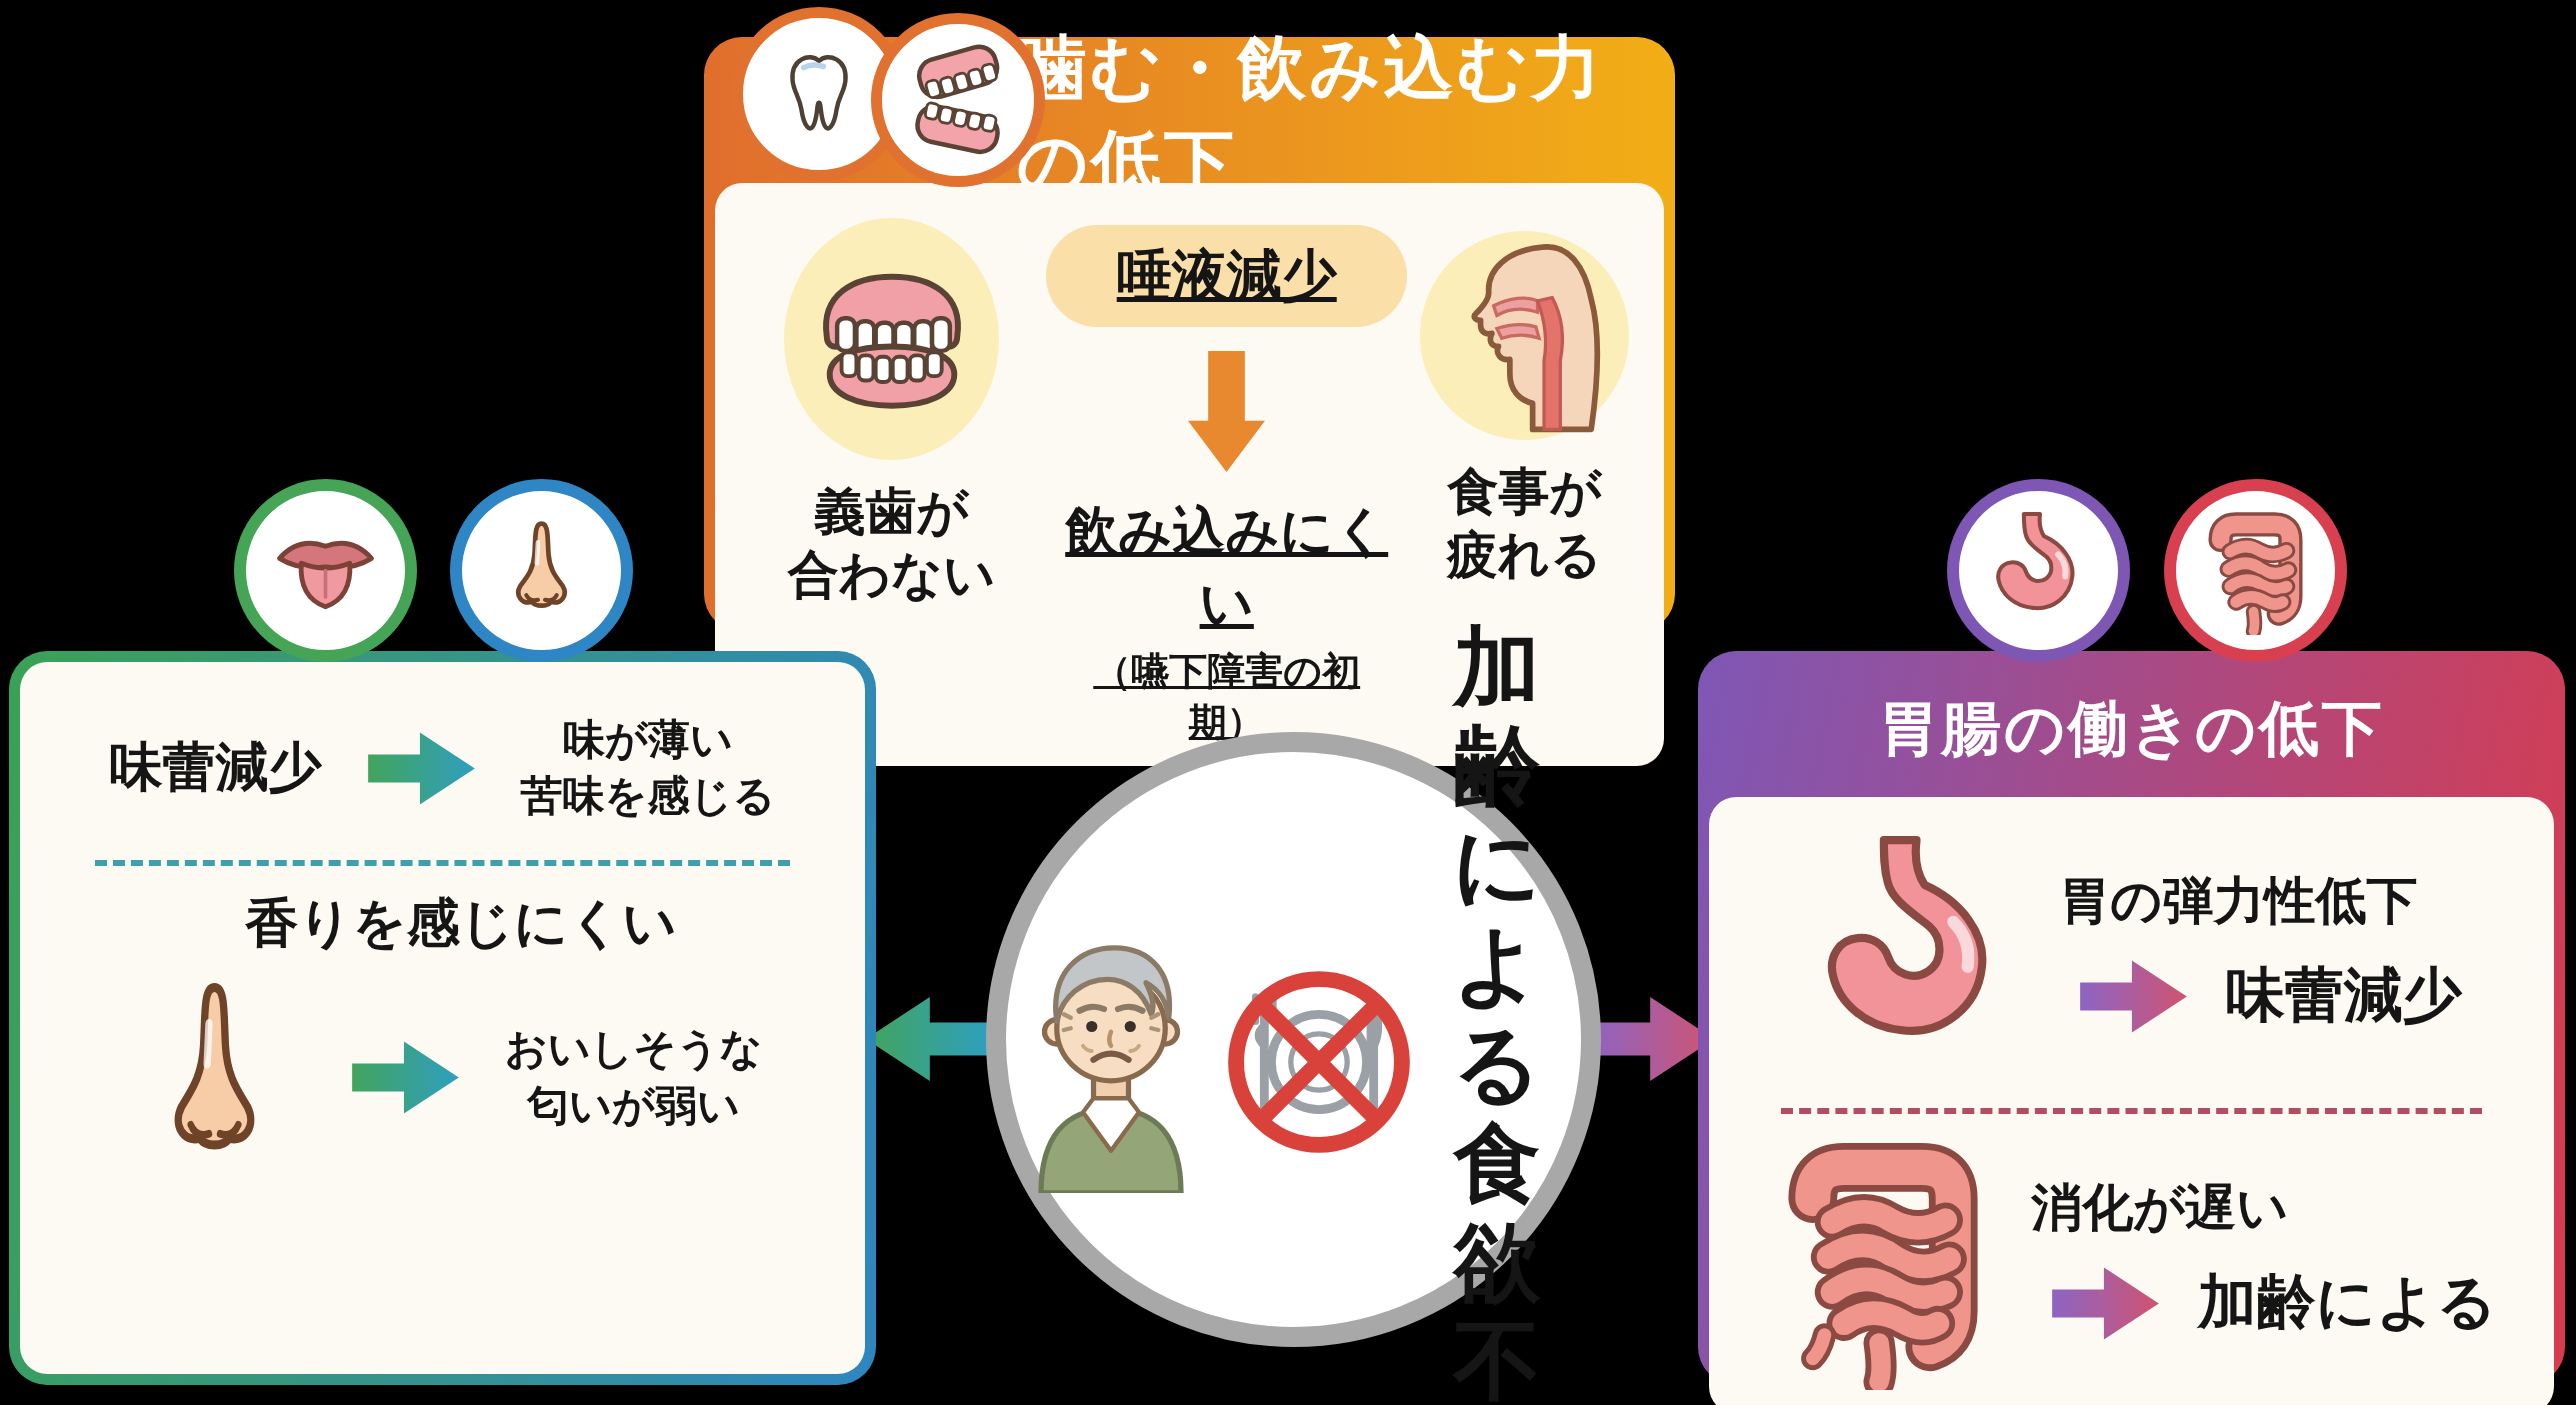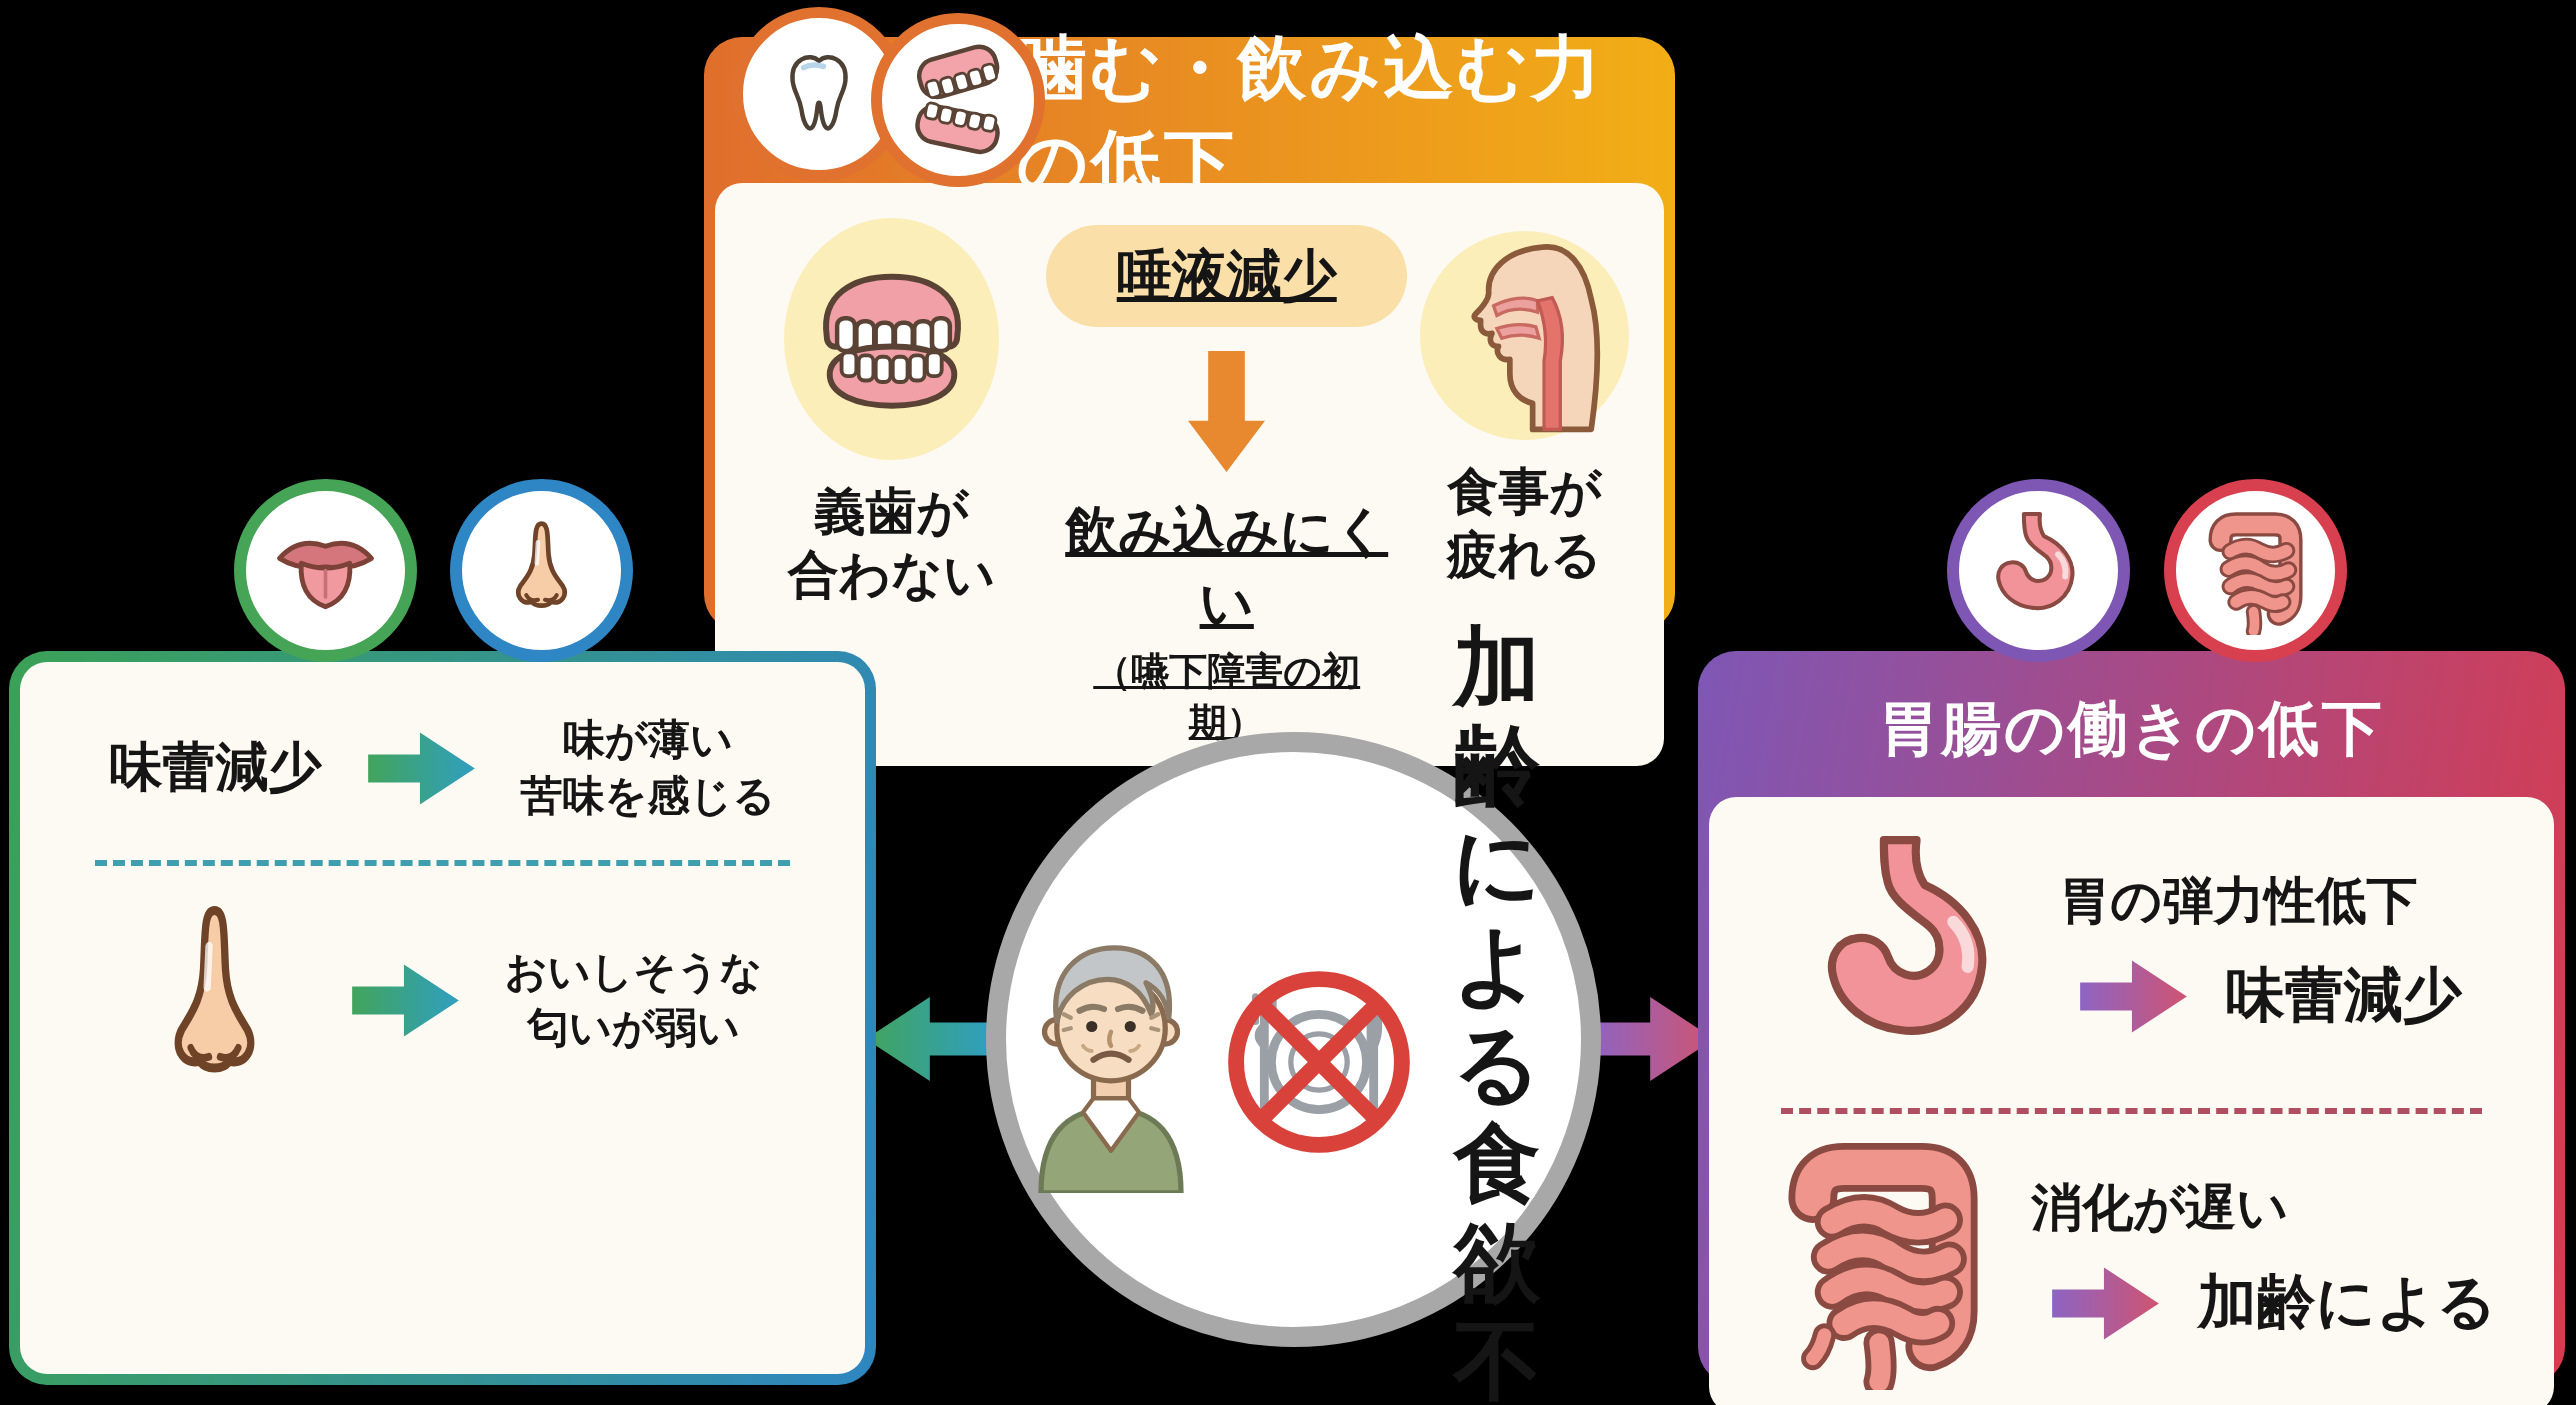--- a/index.html
+++ b/index.html
@@ -212,20 +212,21 @@
         <div class="cause-label">味蕾減少</div>
         <svg width="137" height="91" viewBox="0 0 136 116">
           <polygon points="0,40 66,40 66,12 136,58 66,104 66,76 0,76" fill="url(#gLA)"></polygon>
         </svg>
         <div class="effect-lines">
           <span>味が薄い</span><br>
           <span>苦味を感じる</span>
         </div>
       </div>
       <div class="divider"></div>
+      <div class="section-heading">香りを感じにくい</div>
       <div class="row">
         <svg width="183" height="225" viewBox="0 0 100 100" preserveAspectRatio="none">
           <path d="M50,10 C44,10 45,21 44,36 C43,50 37,56 32,63 C27,71 33,79 42,77 C45,81 55,81 58,77 C67,79 73,71 68,63 C63,56 57,50 56,36 C55,21 56,10 50,10 Z" fill="#f7cda8" stroke="#6e4328" stroke-width="4" stroke-linejoin="round"></path>
           <path d="M37,71 q3,6 10,4 M63,71 q-3,6 -10,4" stroke="#6e4328" stroke-width="3.5" fill="none" stroke-linecap="round"></path>
           <path d="M47,26 L46,44" stroke="#ffffff" stroke-width="4" opacity="0.75" stroke-linecap="round"></path>
         </svg>
         <svg width="137" height="91" viewBox="0 0 136 116">
           <polygon points="0,40 66,40 66,12 136,58 66,104 66,76 0,76" fill="url(#gLA)"></polygon>
         </svg>
         <div class="effect-lines">

